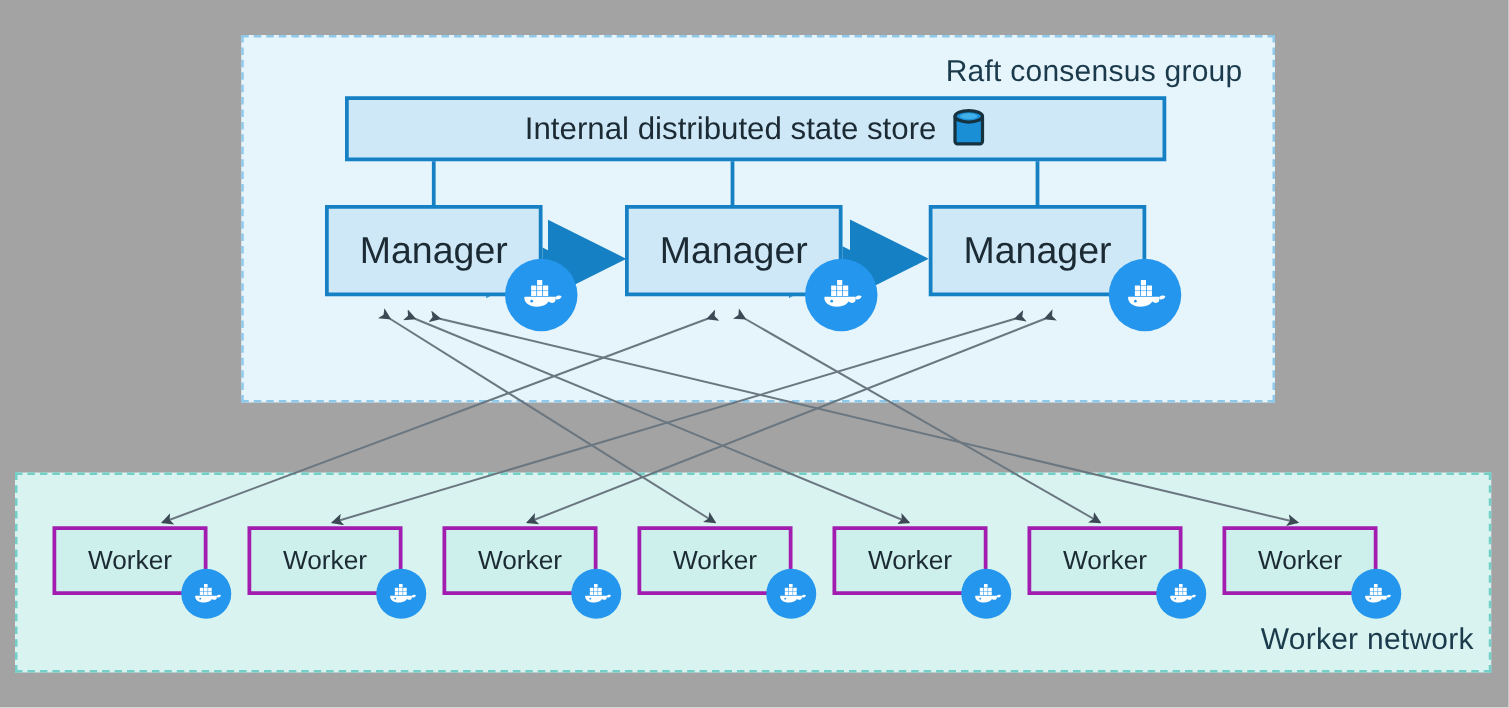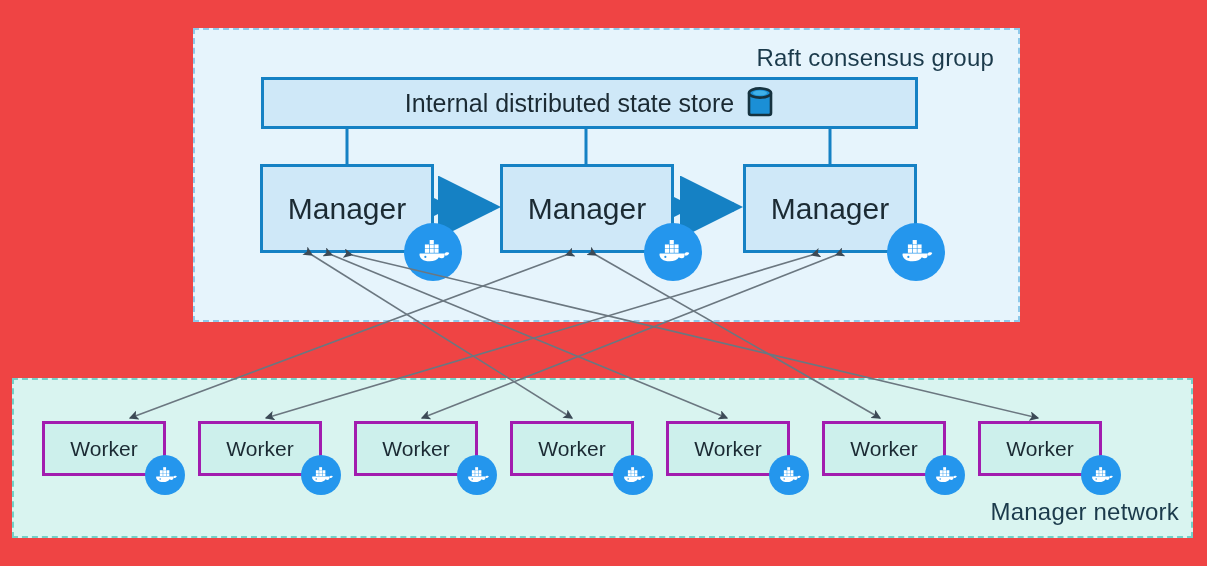--- a/index.html
+++ b/index.html
@@ -8,21 +8,21 @@
     background: #ffffff;
   }
   body {
     font-family: "Liberation Sans", sans-serif;
     -webkit-font-smoothing: antialiased;
   }
   #stage {
     position: relative;
     width: 1207px;
     height: 566px;
-    background: #ef4444;
+    background: #a3a3a3;
     overflow: hidden;
   }
 
   
   .group-box {
     position: absolute;
     box-sizing: border-box;
   }
   #raft-group {
     left: 193px;
@@ -63,34 +63,34 @@
     display: flex;
     align-items: center;
     justify-content: center;
   }
   .node-label {
     color: #1b2a33;
     white-space: nowrap;
   }
 
   .state-store {
-    left: 261px;
+    left: 276px;
     top: 77px;
     width: 657px;
     height: 52px;
     background: #cfe8f8;
     border: 3px solid #1581c4;
     gap: 12px;
   }
   .state-store .node-label { font-size: 25px; }
 
   .manager {
     top: 164px;
     width: 174px;
-    height: 89px;
+    height: 73px;
     background: #cfe8f8;
     border: 3px solid #1581c4;
   }
   .manager .node-label { font-size: 30px; }
   #manager-1 { left: 260px; }
   #manager-2 { left: 500px; }
   #manager-3 { left: 743px; }
 
   .worker {
     top: 421px;
@@ -232,21 +232,21 @@
           <rect x="16.3" y="1.7" width="4.6" height="4.4"></rect>
           <path d="M5.5 16.6 h27.2 c0 0 1.2 5.4 -3 5.4 c-1.1 0 -2.3 -0.5 -3.2 -1.2 c-1.6 2.6 -5.2 4.6 -10.3 4.6 c-7.2 0 -11.2 -3.7 -11.2 -7.7 c0 -0.6 0.2 -1.1 0.5 -1.1 z"></path>
           <path d="M32.5 17.2 c1.6 -2.4 4.5 -2.1 5.6 -1.1 c-0.6 2.1 -2.9 3.3 -4.6 2.9 z"></path>
           <circle cx="11.5" cy="20.5" r="1.2" fill="#2496ed"></circle>
         </g>
       </svg>
     </span>
   </div>
 
   <div class="group-box" id="gossip-group">
-    <div class="group-label" id="gossip-label">Manager network</div>
+    <div class="group-label" id="gossip-label">Worker network</div>
   </div>
 
   <svg class="overlay" id="manager-worker-arrows">
     <defs>
       <marker id="gray-head" markerWidth="6" markerHeight="6" refX="5.2" refY="3" orient="auto">
         <path d="M0,0 L6,3 L0,6 L1.4,3 z" fill="#3c4a56"></path>
       </marker>
     </defs>
     <g stroke="#6b7780" stroke-width="1.6" fill="none" marker-start="url(#gray-head)" marker-end="url(#gray-head)">
 

